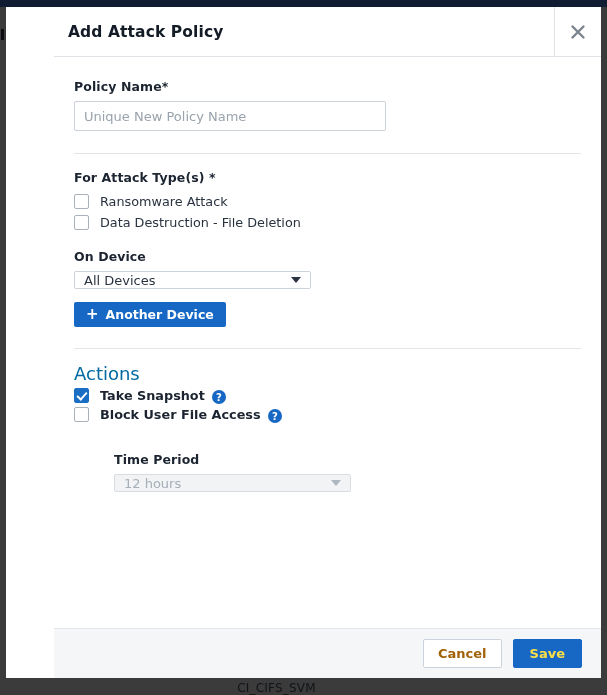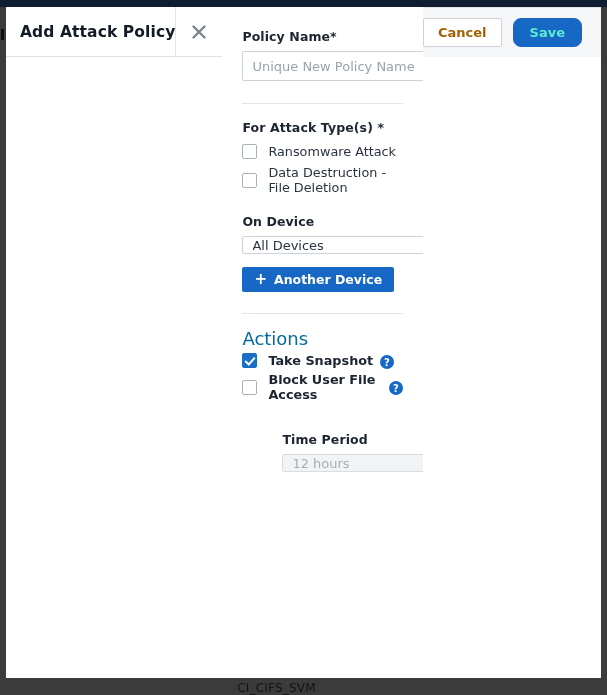--- a/index.html
+++ b/index.html
@@ -73,22 +73,23 @@
 
   
   #modal {
     position: absolute;
     left: 6px;
     top: 7px;
     width: 595px;
     height: 671px;
     background: #ffffff;
     display: flex;
-    flex-direction: row;
-    box-sizing: border-box;
+    flex-direction: column;
+    box-sizing: border-box;
+    padding-left: 48px;
   }
 
   
   #modal-header {
     height: 50px;
     min-height: 50px;
     border-bottom: 1px solid #dfe3e8;
     display: flex;
     align-items: stretch;
     box-sizing: border-box;
@@ -137,21 +138,21 @@
     letter-spacing: .1px;
   }
   .field-label-plain {
     font-size: 18px;
     font-weight: normal;
     color: #0369a1;
     margin: 0 0 4px 0;
   }
 
   .text-input {
-    width: 284px;
+    width: 312px;
     height: 30px;
     border: 1px solid #cdd3da;
     border-radius: 2px;
     box-sizing: border-box;
     padding: 0 9px;
     font-family: inherit;
     font-size: 13px;
     color: #be185d;
     background: #fff;
     outline: none;
@@ -287,23 +288,23 @@
     font-family: inherit;
     font-size: 13px;
     font-weight: bold;
     cursor: pointer;
   }
   .btn-save {
     height: 29px;
     min-width: 64px;
     padding: 0 16px;
     background: #1668c4;
-    color: #5eead4;
+    color: #fde047;
     border: 1px solid #1668c4;
-    border-radius: 8px;
+    border-radius: 2px;
     font-family: inherit;
     font-size: 13px;
     font-weight: bold;
     cursor: pointer;
   }
 </style>
 </head>
 <body>
 
 <div id="app-backdrop">

